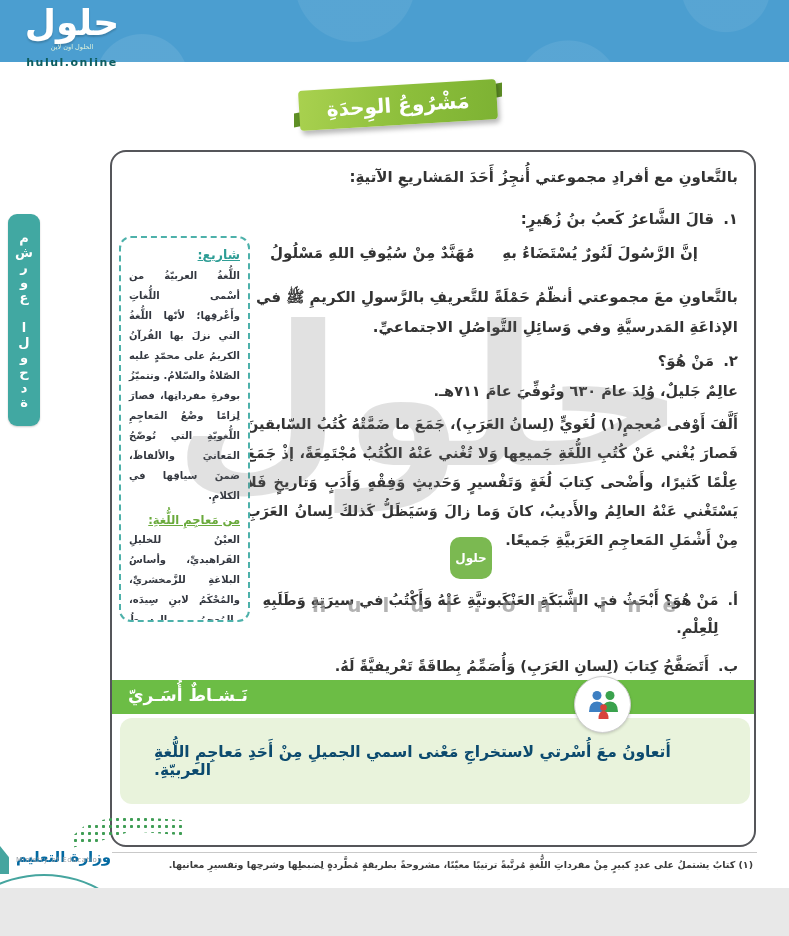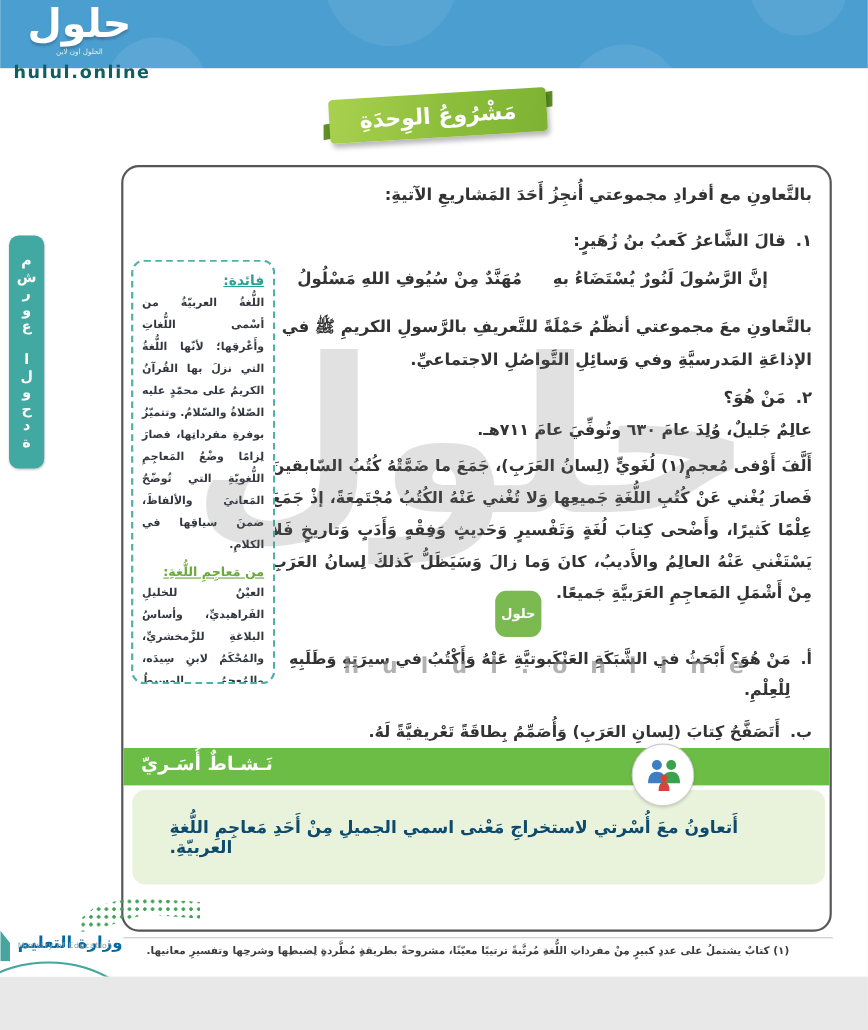--- a/index.html
+++ b/index.html
@@ -11,21 +11,21 @@
   
   .topband { position:absolute; left:0; top:0; width:100%; height:62px; background:#4b9ed0;
     background-image:
       radial-gradient(circle at 18% 130%, rgba(255,255,255,.09) 0 46px, transparent 47px),
       radial-gradient(circle at 45% -30%, rgba(255,255,255,.07) 0 60px, transparent 61px),
       radial-gradient(circle at 72% 150%, rgba(255,255,255,.08) 0 52px, transparent 53px),
       radial-gradient(circle at 92% -20%, rgba(255,255,255,.07) 0 44px, transparent 45px); }
   .logo { position:absolute; left:12px; top:2px; width:120px; text-align:center; direction:ltr; z-index:4; }
   .logo-ar { font-size:36px; line-height:1.15; color:#fff; font-weight:bold; text-shadow:0 2px 2px rgba(0,0,0,.18); }
   .logo-tagline { font-size:6.5px; color:#dff2da; letter-spacing:1px; }
-  .logo-domain { font-size:16px; color:#0f5e60; font-weight:bold; letter-spacing:1.5px; margin-top:5px; }
+  .logo-domain { font-size:11px; color:#0f5e60; font-weight:bold; letter-spacing:1.5px; margin-top:5px; }
 
   
   .ribbon { position:absolute; left:294px; top:82px; width:208px; height:46px; z-index:5; }
   .ribbon .fold { position:absolute; width:16px; height:14px; background:#5f9026; }
   .ribbon .fold-l { left:0; bottom:2px; transform:skewY(-10deg); }
   .ribbon .fold-r { right:0; top:2px; transform:skewY(-10deg); }
   .ribbon-inner { position:absolute; left:5px; right:5px; top:3px; bottom:3px;
     background:linear-gradient(100deg,#a9d14f 0%, #8cbe3b 55%, #7db233 100%);
     transform:rotate(-3.5deg); border-radius:4px; box-shadow:2px 4px 5px rgba(0,0,0,.28);
     display:flex; align-items:center; justify-content:center;
@@ -71,21 +71,21 @@
   .family-badge { position:absolute; left:462px; top:524px; width:57px; height:57px; background:#fff;
     border:1px solid #cfcfcf; border-radius:50%; display:flex; align-items:center; justify-content:center;
     box-shadow:0 1px 3px rgba(0,0,0,.18); z-index:3; }
   .activity-box { position:absolute; left:8px; top:566px; width:630px; height:86px; background:#e9f3dc;
     border-radius:12px; display:flex; align-items:center; justify-content:center; padding:0 34px; }
   .activity-text { font-size:15.5px; font-weight:bold; color:#0c4a6e; text-align:left; }
 
   
   .divider { position:absolute; left:112px; top:852px; width:645px; border-top:1.5px solid #c9c9c9; }
   .footnote { position:absolute; top:857px; right:36px; width:620px; font-size:9.5px; font-weight:bold;
-    color:#3c3c3c; text-align:left; line-height:15px; }
+    color:#3c3c3c; text-align:right; line-height:15px; }
   .ministry { position:absolute; left:14px; top:814px; width:175px; height:72px; direction:ltr; }
   .ministry-dots { position:absolute; left:58px; top:2px; width:110px; height:33px;
     background-image:radial-gradient(circle,#3f9d55 1.3px, transparent 1.9px);
     background-size:7px 7px;
     clip-path:polygon(0 62%, 14% 22%, 44% 0, 100% 12%, 100% 58%, 54% 46%, 20% 82%, 0 96%); }
   .ministry-ar { position:absolute; left:2px; top:34px; color:#0369a1; font-size:15px; font-weight:bold; }
   .ministry-en { position:absolute; left:2px; top:42px; color:#9aa0a6; font-size:7px; letter-spacing:.6px; }
   .corner-strip { position:absolute; left:0; top:846px; width:9px; height:28px; background:#46a59f;
     clip-path:polygon(0 0, 100% 40%, 100% 100%, 0 100%); }
   .corner-arc { position:absolute; left:-42px; top:874px; width:172px; height:122px; background:#fff;
@@ -162,21 +162,21 @@
       <span class="num">أ.</span>
       <span>مَنْ هُوَ؟ أَبْحَثُ في الشَّبَكَةِ العَنْكَبوتيَّةِ عَنْهُ وَأَكْتُبُ في سيرَتِهِ وَطَلَبِهِ لِلْعِلْمِ.</span>
     </div>
 
     <div class="sub-item sub-b">
       <span class="num">ب.</span>
       <span>أَتَصَفَّحُ كِتابَ (لِسانِ العَرَبِ) وَأُصَمِّمُ بِطاقَةً تَعْريفيَّةً لَهُ.</span>
     </div>
 
     <div class="faidah">
-      <div class="faidah-title">فائدة:</div>
+      <div class="faidah-title">شاريع:</div>
       <div class="faidah-body">اللُّغةُ العربيّةُ من أسْمى اللُّغاتِ وأَعْرقِها؛ لأنّها اللُّغةُ التي نزلَ بها القُرآنُ الكريمُ على محمّدٍ عليه الصّلاةُ والسّلامُ. وتتميّزُ بوفرةِ مفرداتِها، فصارَ لِزامًا وضْعُ المَعاجِمِ اللُّغويّةِ التي تُوضّحُ المَعانيَ والألفاظَ، ضمنَ سياقِها في الكلامِ.</div>
       <div class="faidah-sub">من مَعاجِمِ اللُّغةِ:</div>
       <div class="faidah-body">العيْنُ للخليلِ الفَراهيديِّ، وأساسُ البلاغةِ للزَّمخشريِّ، والمُحْكَمُ لابنِ سِيدَه، والمُعجمُ الوسيطُ لمجمعِ اللُّغةِ العربيّةِ.</div>
     </div>
 
     <div class="activity-band">
       <div class="activity-title">نَـشـاطٌ أُسَـريّ</div>
     </div>
 
     <div class="family-badge">

